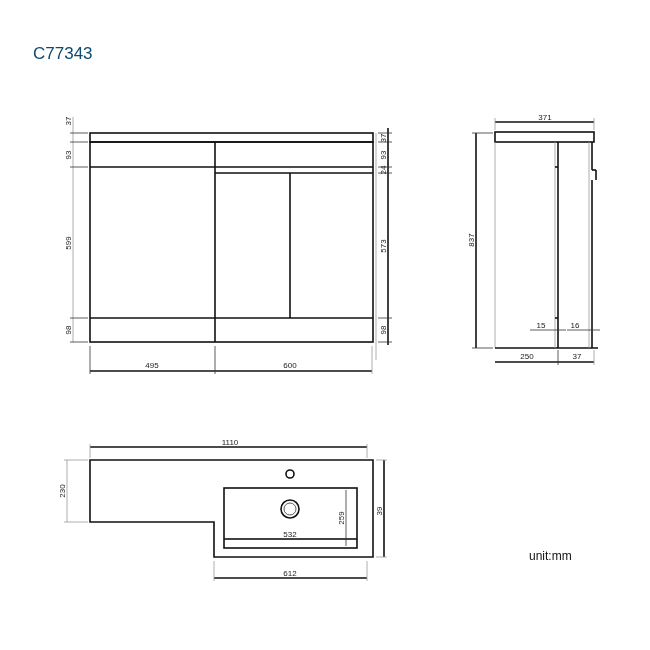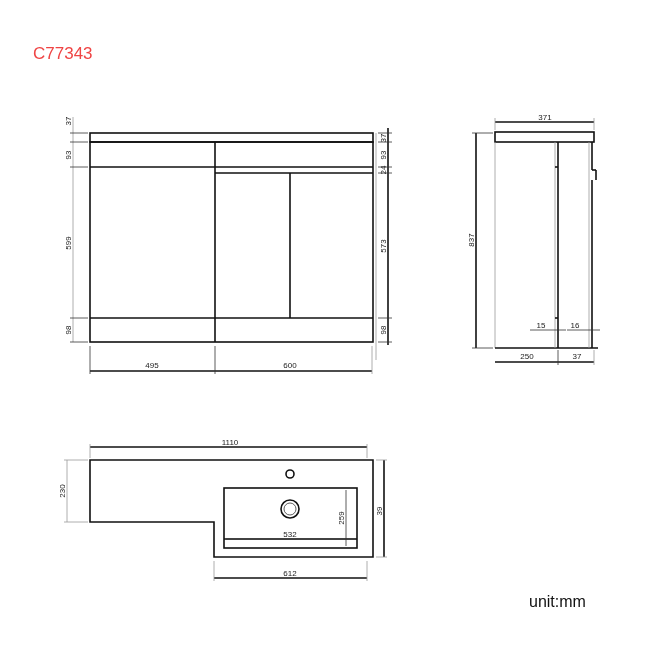--- a/index.html
+++ b/index.html
@@ -1,19 +1,19 @@
 <!DOCTYPE html>
 <html><head>
   <meta charset="utf-8">
   <style>
     html, body { margin: 0; padding: 0; background: #ffffff; }
     body { width: 650px; height: 650px; position: relative; overflow: hidden; font-family: "Liberation Sans", sans-serif; }
     #drawing { position: absolute; left: 0; top: 0; }
-    .title { position: absolute; left: 33px; top: 44px; font-size: 17px; color: #ef4444; font-family: "Liberation Sans", sans-serif; }
-    .unit { position: absolute; left: 529px; top: 549px; font-size: 16px; color: #111; font-family: "Liberation Sans", sans-serif; margin-top: 44px; }
+    .title { position: absolute; left: 33px; top: 44px; font-size: 17px; color: #0c4a6e; font-family: "Liberation Sans", sans-serif; }
+    .unit { position: absolute; left: 529px; top: 549px; font-size: 12px; color: #111; font-family: "Liberation Sans", sans-serif; }
     .dim { font-family: "Liberation Sans", sans-serif; font-size: 8px; fill: #222; }
     .ln { stroke: #111; stroke-width: 1.6; fill: none; }
     .thin { stroke: #333; stroke-width: 0.8; fill: none; }
     .gray { stroke: #999; stroke-width: 0.8; fill: none; }
   </style>
 </head>
 <body>
 
 <div class="title">C77343</div>
 

